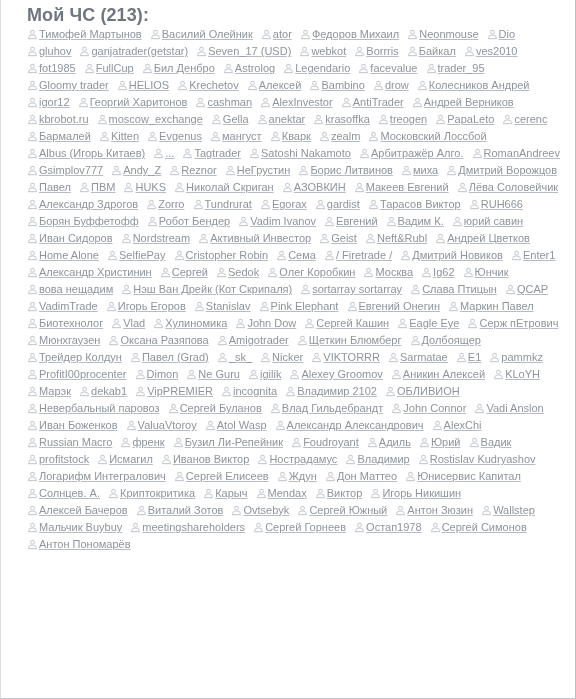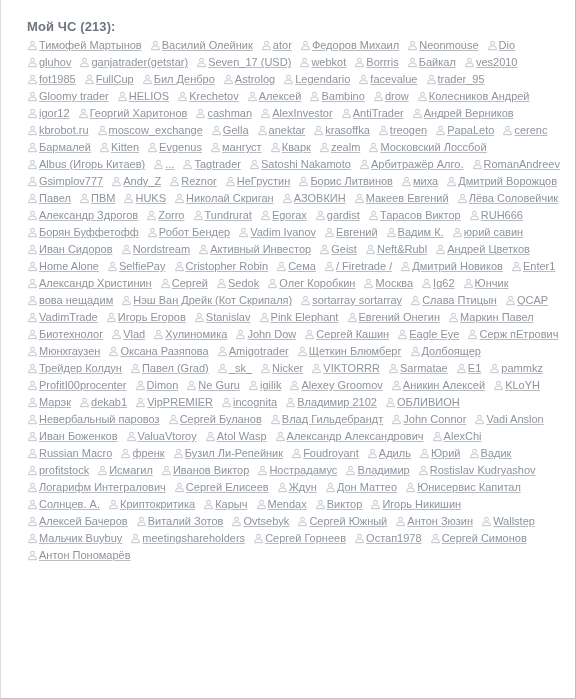--- a/index.html
+++ b/index.html
@@ -18,24 +18,24 @@
     width: 576px;
     height: 699px;
     box-sizing: border-box;
     background: #ffffff;
     border-left: 1px solid #d9dde2;
     border-right: 1px solid #b9bfc6;
     border-bottom: 1px solid #c3c8ce;
     overflow: hidden;
   }
   .block-title {
-    font-size: 13px;
+    font-size: 18px;
     font-weight: bold;
     color: #6f7680;
-    padding: 19px 0 3px 26px;
+    padding: 8px 0 3px 26px;
     letter-spacing: 0.1px;
     line-height: 15px;
   }
   .user-list {
     padding: 0 6px 0 26px;
     font-size: 11px;
     line-height: 17px;
     color: #8e959d;
   }
   .user-link {

